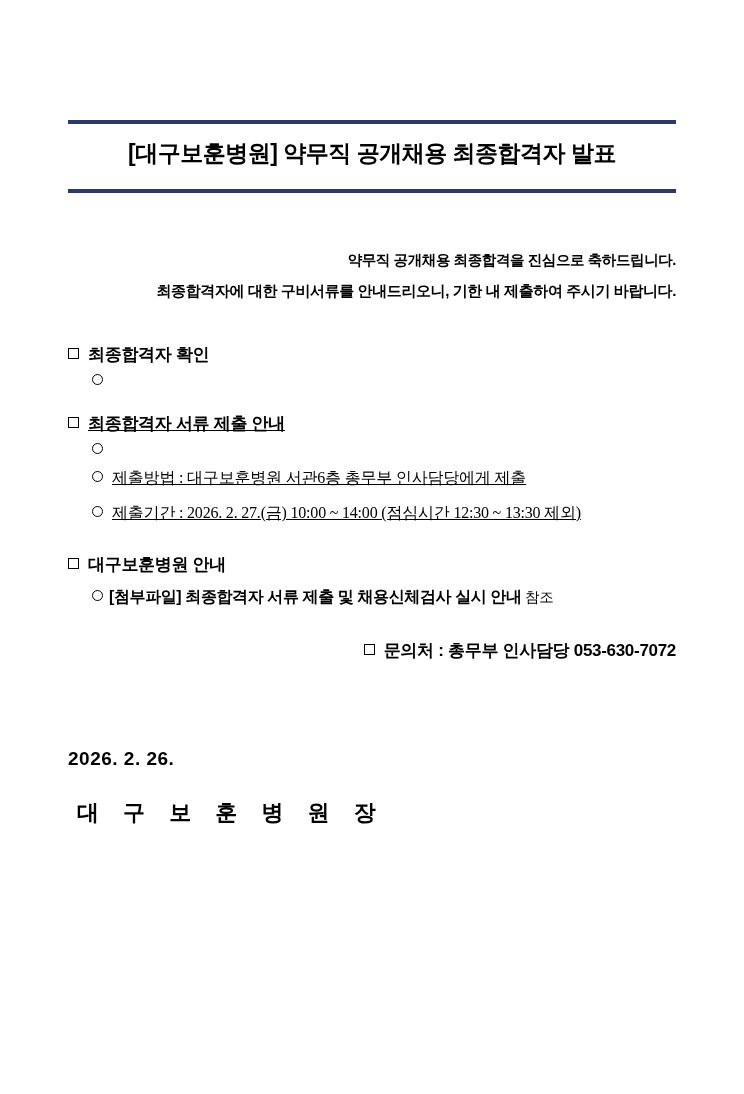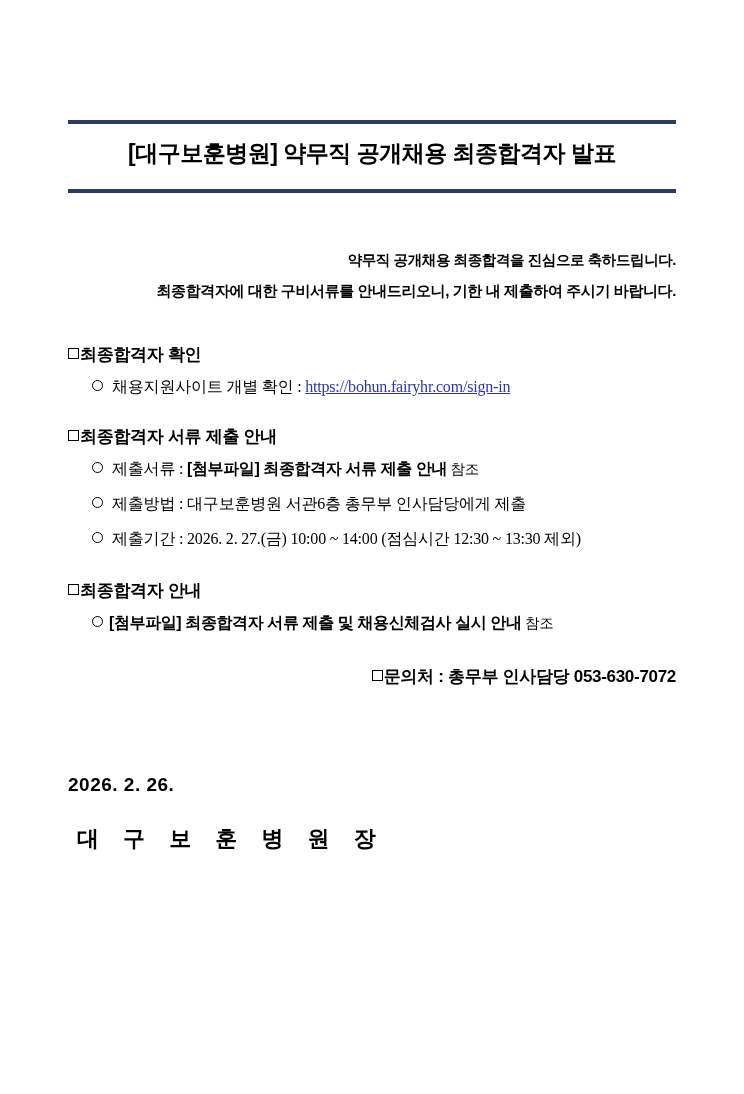--- a/index.html
+++ b/index.html
@@ -66,21 +66,21 @@
   .sec {
     margin-bottom: 6px;
   }
   .sec-head {
     font-family: "Liberation Sans", "DejaVu Sans", sans-serif;
     font-weight: bold;
     font-size: 17px;
     letter-spacing: -0.3px;
     display: flex;
     align-items: baseline;
-    gap: 1px;
+    gap: 9px;
     margin-bottom: 9px;
   }
   .box-marker {
     display: inline-block;
     width: 11px;
     height: 11px;
     border: 1.6px solid #000;
     box-sizing: border-box;
     flex: 0 0 auto;
     position: relative;
@@ -122,21 +122,21 @@
     font-size: 14.5px;
   }
 
   .sec-head.inline-only {
     margin-bottom: 0;
     justify-content: flex-end;
   }
 
   
   #sec-confirm { margin-bottom: 26px; }
-  #sec-docs { margin-bottom: 28px; }
+  #sec-docs { margin-bottom: 28px; text-decoration: underline; }
   #sec-medical { margin-bottom: 30px; }
   #sec-contact { margin-bottom: 0; }
 
   
   .footer {
     margin-top: 86px;
     text-align: left;
     font-family: "Liberation Sans", "DejaVu Sans", sans-serif;
     font-weight: bold;
   }
@@ -170,50 +170,48 @@
   <div class="body-area">
 
     <div class="sec" id="sec-confirm">
       <div class="sec-head">
         <span class="box-marker"></span>
         <span>최종합격자 확인</span>
       </div>
       <div class="bullets">
         <div class="bullet">
           <span class="circle-marker"></span>
-          <span class="txt"><span>채용지원사이트 개별 확인 : </span><a class="link" href="#">https://bohun.fairyhr.com/sign-in</a></span>
         </div>
       </div>
     </div>
 
     <div class="sec" id="sec-docs">
       <div class="sec-head">
         <span class="box-marker"></span>
         <span>최종합격자 서류 제출 안내</span>
       </div>
       <div class="bullets">
         <div class="bullet">
           <span class="circle-marker"></span>
-          <span class="txt"><span>제출서류 : </span><span class="bold-sans">[첨부파일] 최종합격자 서류 제출 안내</span><span class="small"> 참조</span></span>
         </div>
         <div class="bullet">
           <span class="circle-marker"></span>
           <span class="txt">제출방법 : 대구보훈병원 서관6층 총무부 인사담당에게 제출</span>
         </div>
         <div class="bullet">
           <span class="circle-marker"></span>
           <span class="txt">제출기간 : 2026. 2. 27.(금) 10:00 ~ 14:00 (점심시간 12:30 ~ 13:30 제외)</span>
         </div>
       </div>
     </div>
 
     <div class="sec" id="sec-medical">
       <div class="sec-head">
         <span class="box-marker"></span>
-        <span>최종합격자 안내</span>
+        <span>대구보훈병원 안내</span>
       </div>
       <div class="bullets">
         <div class="bullet" style="gap:6px;">
           <span class="circle-marker"></span>
           <span class="txt"><span class="bold-sans">[첨부파일] 최종합격자 서류 제출 및 채용신체검사 실시 안내</span><span class="small"> 참조</span></span>
         </div>
       </div>
     </div>
 
     <div class="sec" id="sec-contact">

